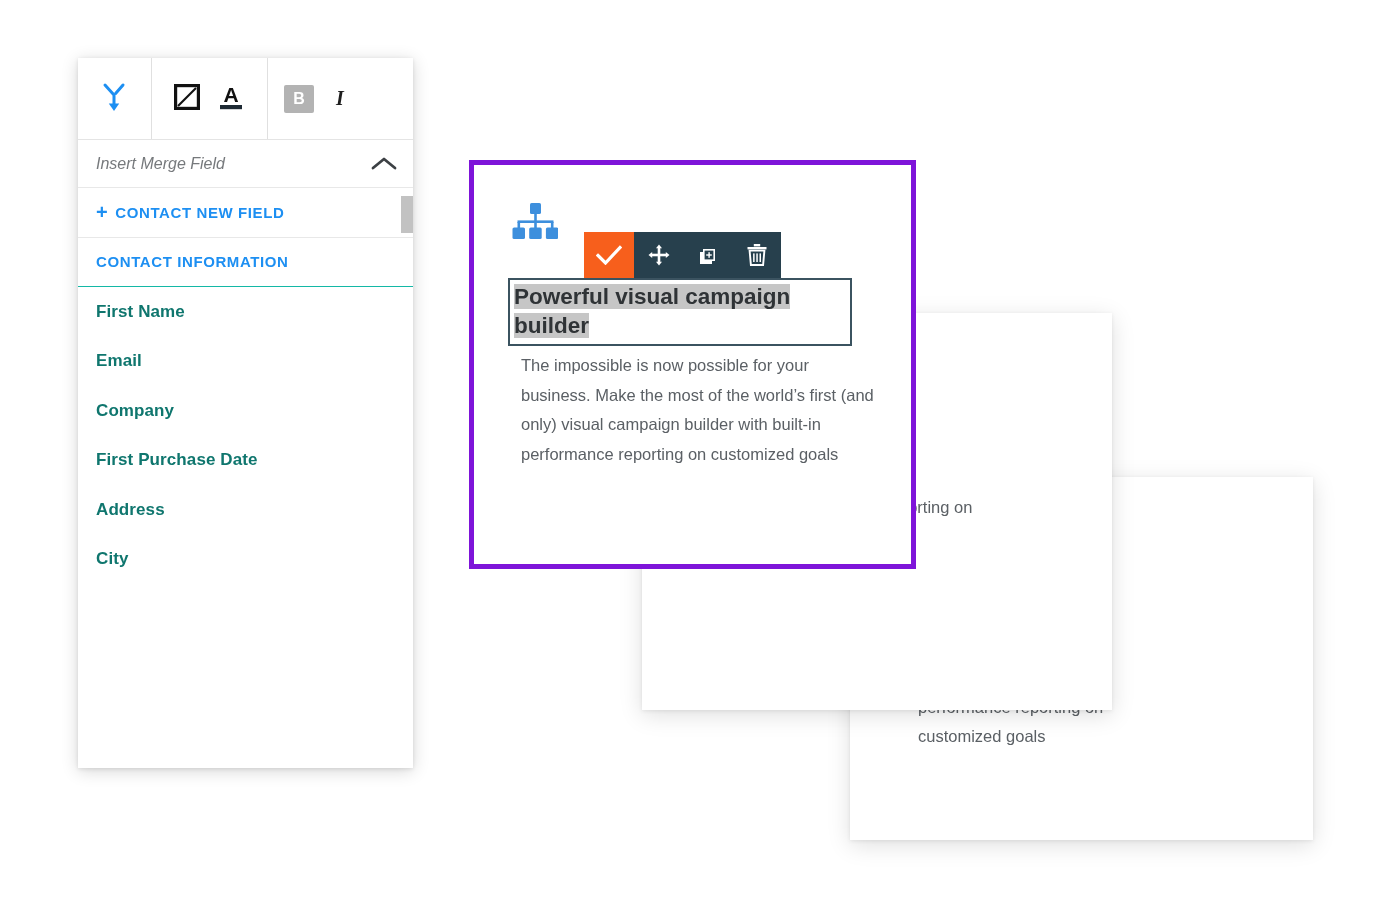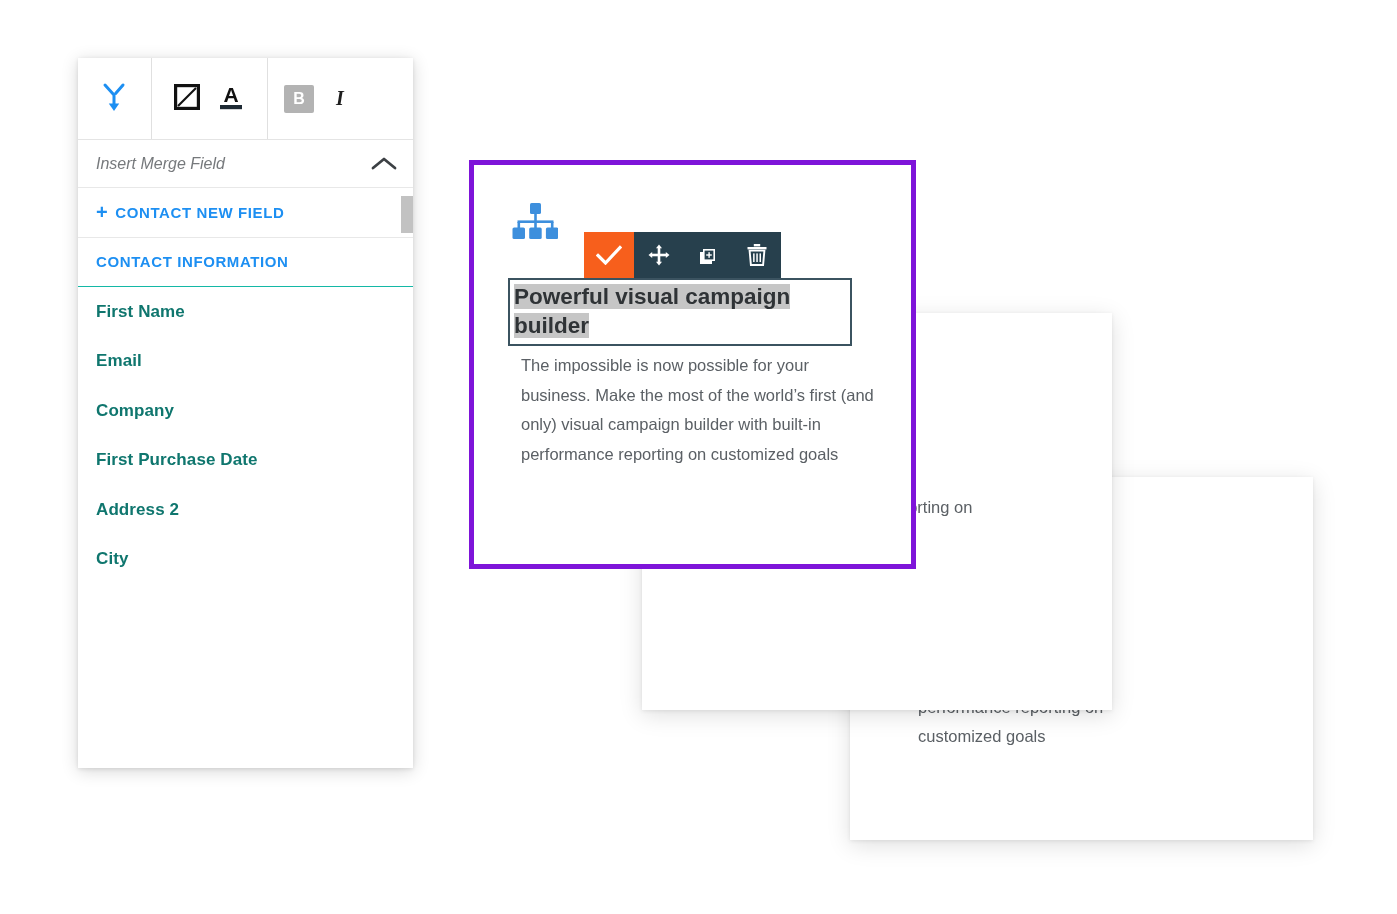--- a/index.html
+++ b/index.html
@@ -432,21 +432,21 @@
         <span class="plus">+</span>
         <span>CONTACT NEW FIELD</span>
       </div>
 
       <div class="mp-row section">CONTACT INFORMATION</div>
 
       <div class="mp-row">First Name</div>
       <div class="mp-row">Email</div>
       <div class="mp-row">Company</div>
       <div class="mp-row">First Purchase Date</div>
-      <div class="mp-row">Address 2</div>
+      <div class="mp-row">Address</div>
       <div class="mp-row">City</div>
 
       <div class="mp-scrollbar-track">
         <div class="mp-scrollbar-thumb"></div>
       </div>
     </div>
 
   </div>
 
 </div>

